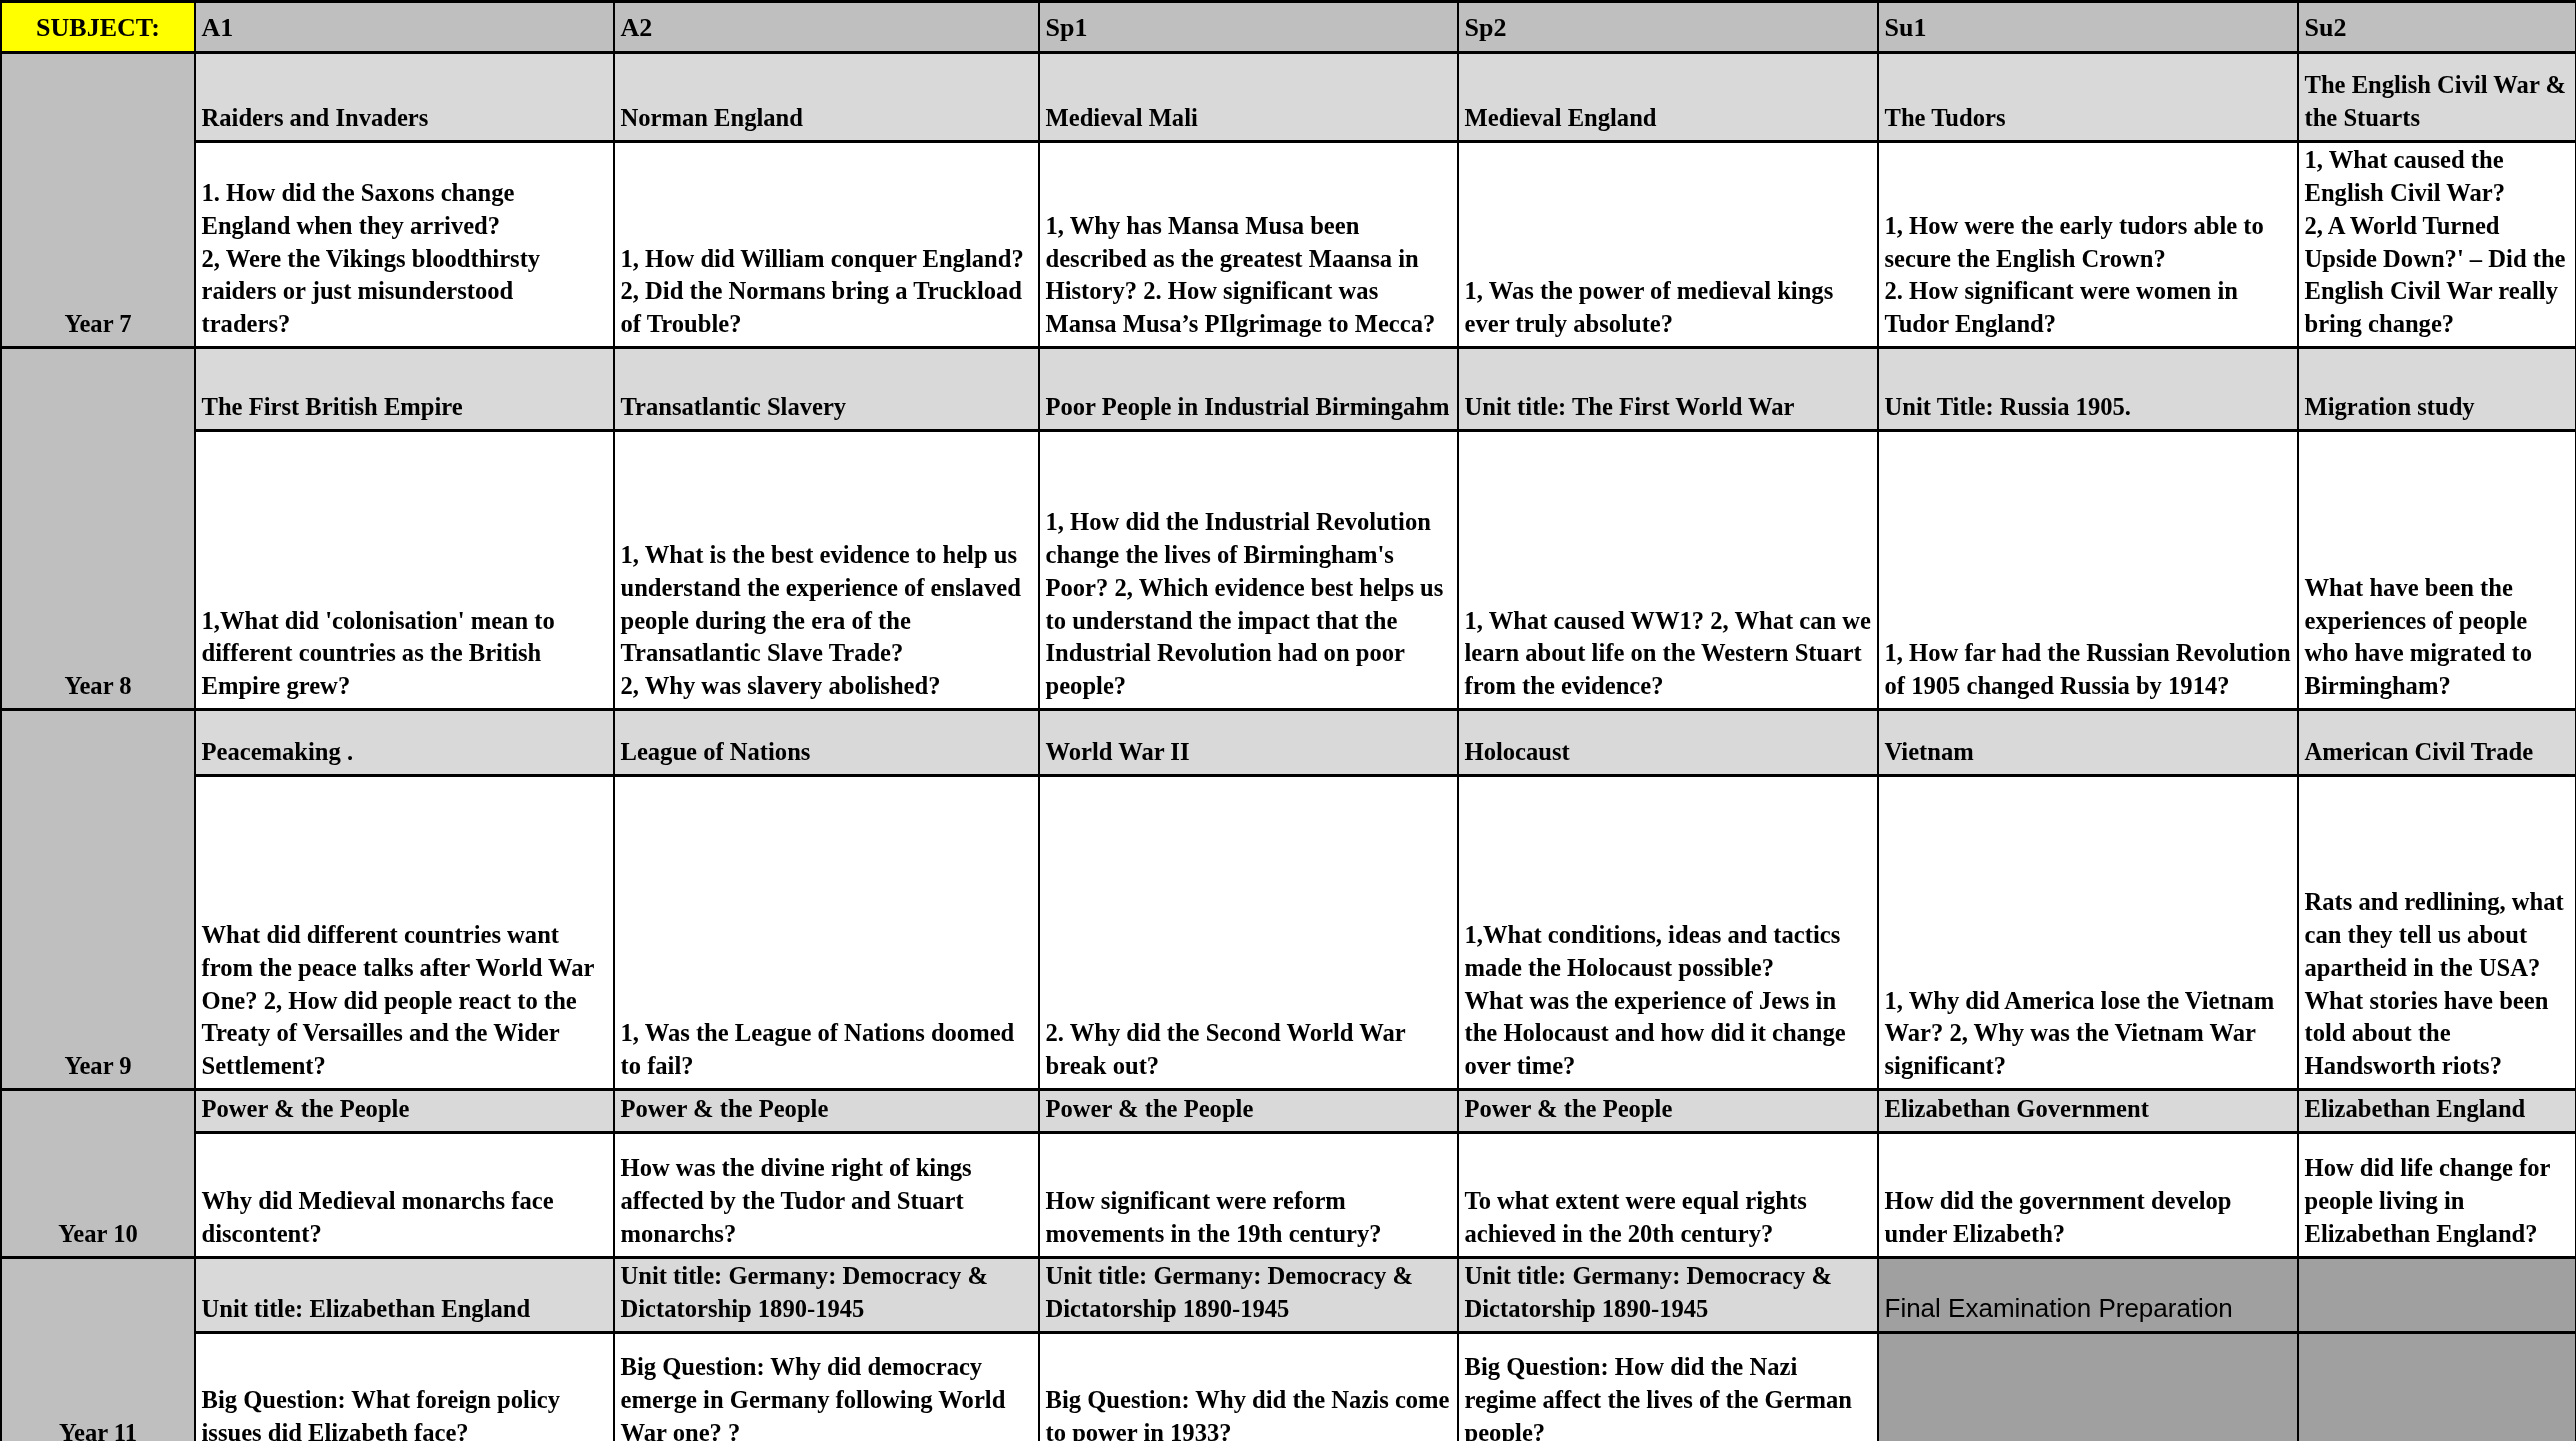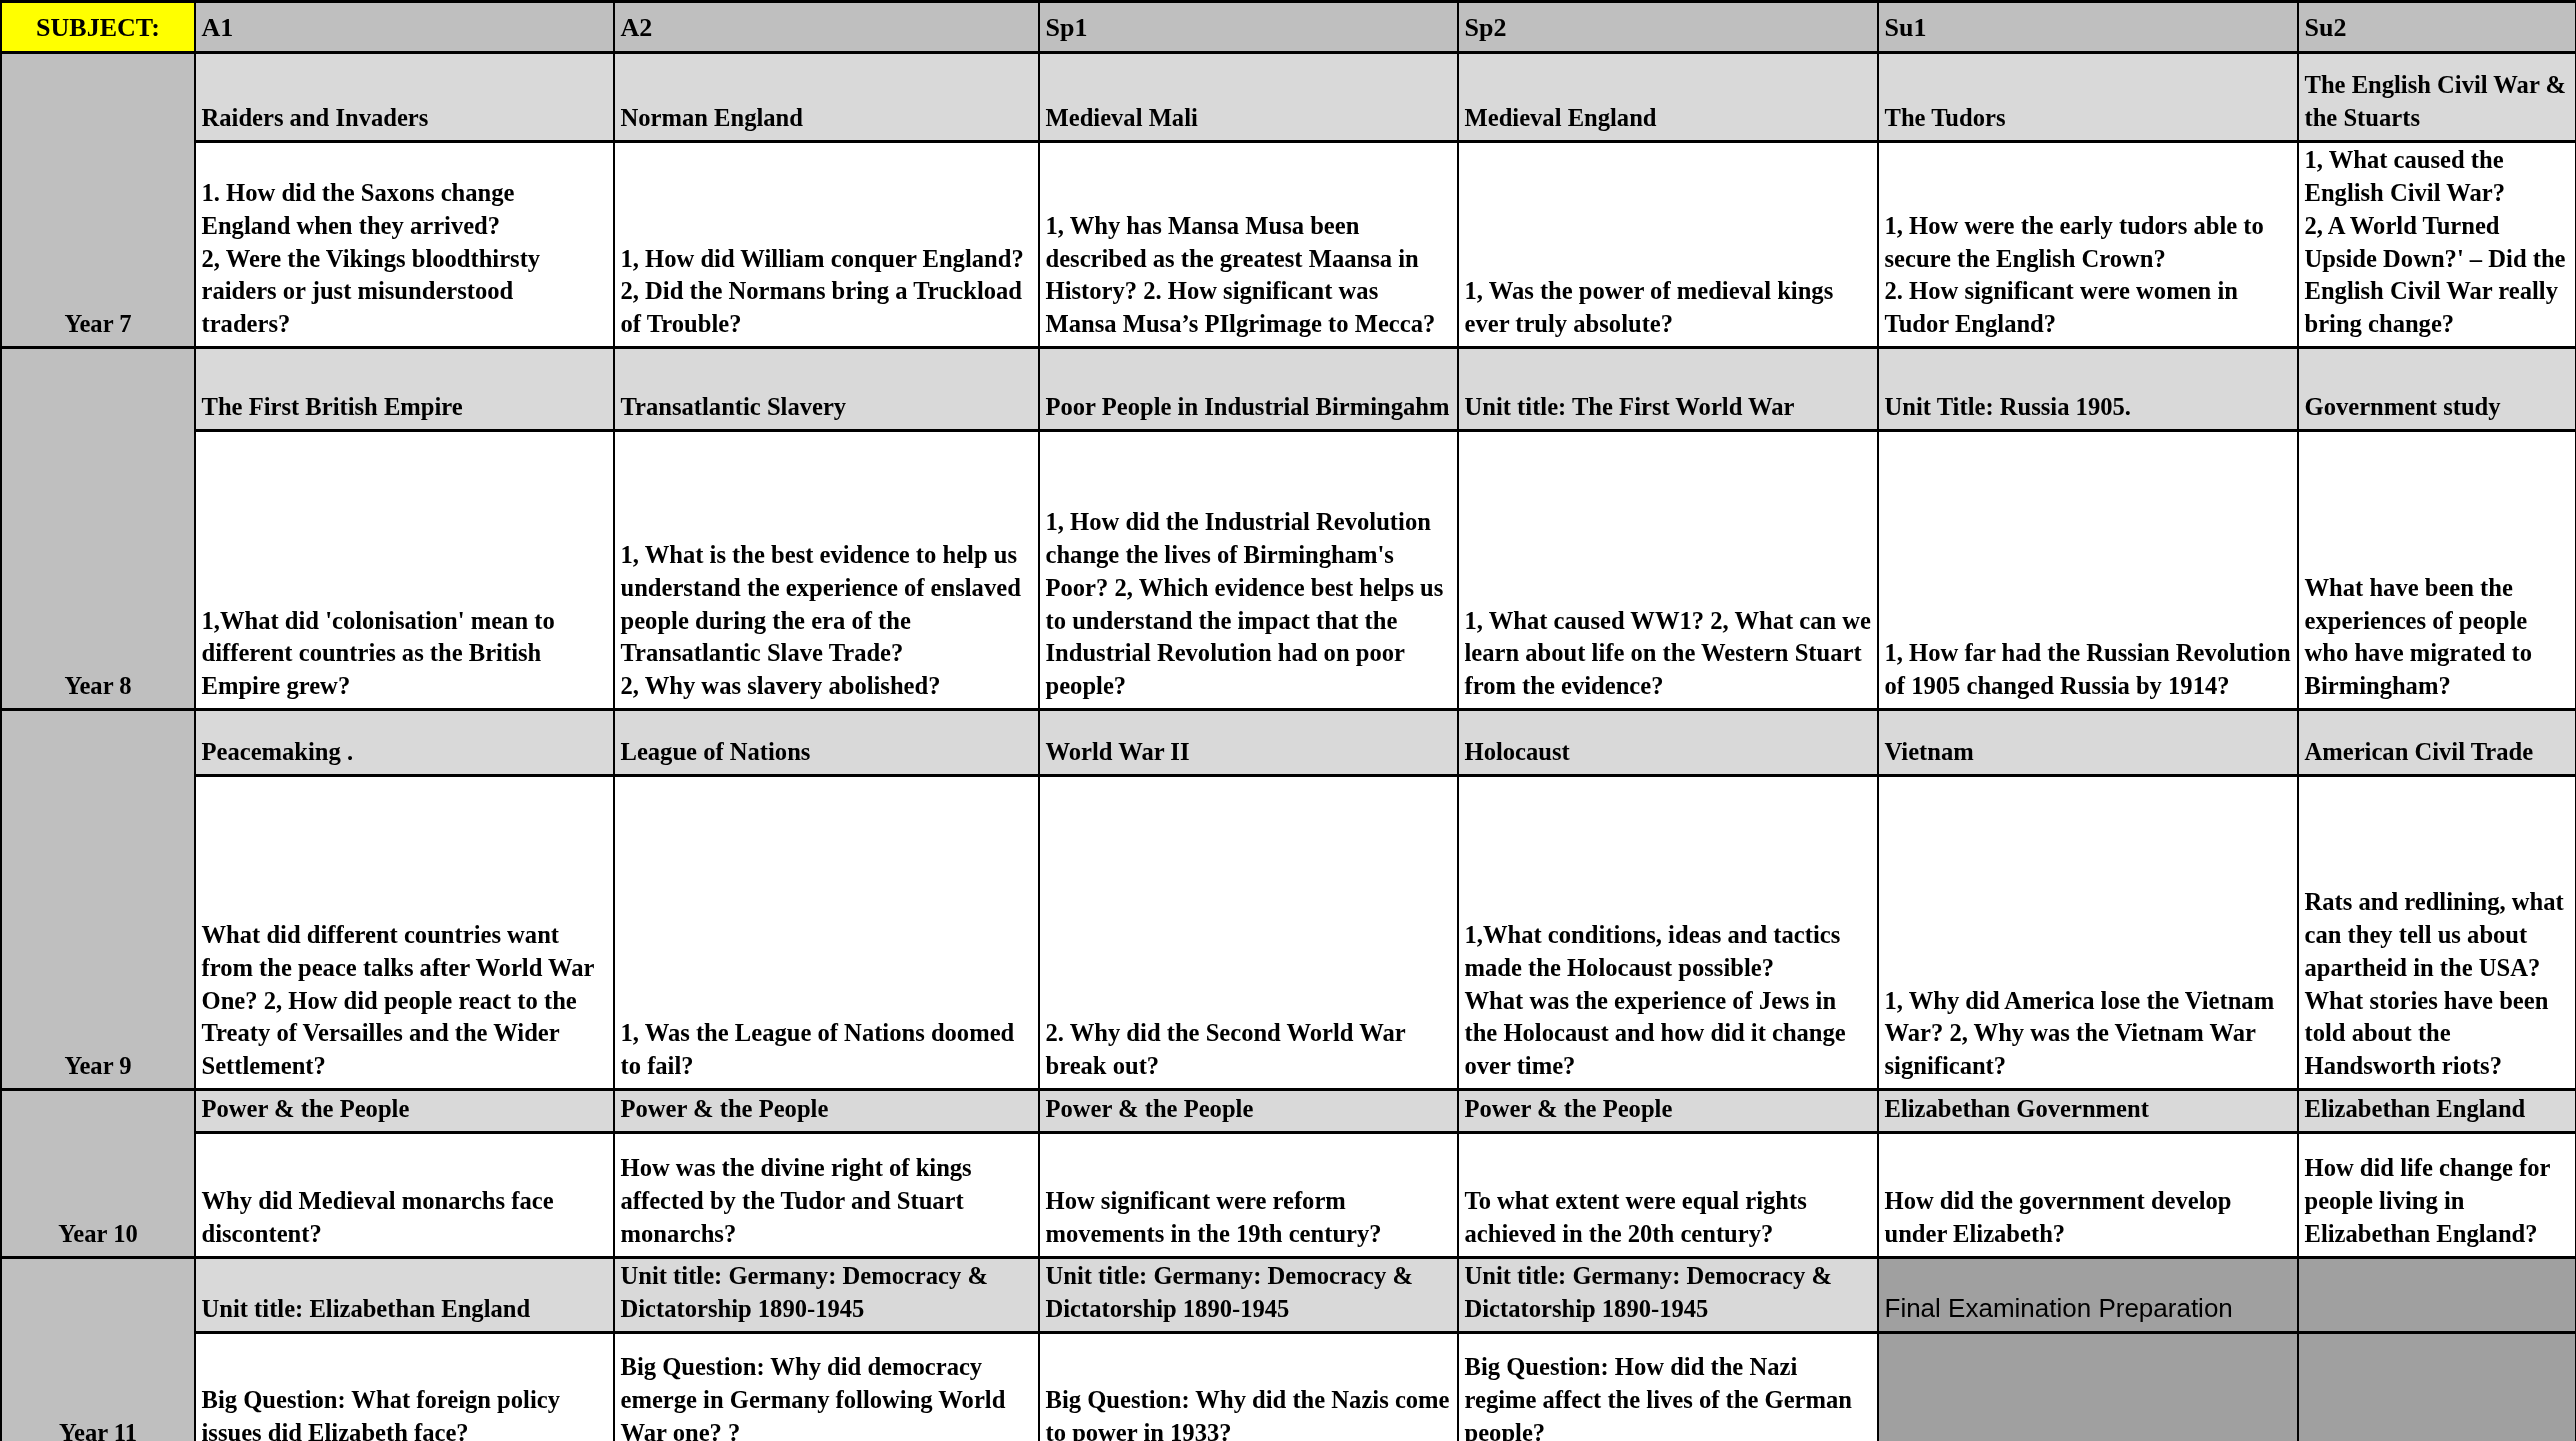--- a/index.html
+++ b/index.html
@@ -80,21 +80,21 @@
 2, A World Turned Upside Down?' – Did the English Civil War really bring change?</td>
   </tr>
 
   <tr style="height:83px">
     <td class="yearcell" rowspan="2">Year 8</td>
     <td class="unit">The First British Empire</td>
     <td class="unit">Transatlantic Slavery</td>
     <td class="unit">Poor People in Industrial Birmingahm</td>
     <td class="unit">Unit title: The First World War</td>
     <td class="unit">Unit Title: Russia 1905.</td>
-    <td class="unit">Government study</td>
+    <td class="unit">Migration study</td>
   </tr>
   <tr style="height:279px">
     <td class="q">1,What did 'colonisation' mean to different countries as the British Empire grew?</td>
     <td class="q">1, What is the best evidence to help us understand the experience of enslaved people during the era of the Transatlantic Slave Trade?
 2, Why was slavery abolished?</td>
     <td class="q">1, How did the Industrial Revolution change the lives of Birmingham's Poor? 2, Which evidence best helps us to understand the impact that the Industrial Revolution had on poor people?</td>
     <td class="q">1, What caused WW1? 2, What can we learn about life on the Western Stuart from the evidence?</td>
     <td class="q">1, How far had the Russian Revolution of 1905 changed Russia by 1914?</td>
     <td class="q">What have been the experiences of people who have migrated to Birmingham?</td>
   </tr>

